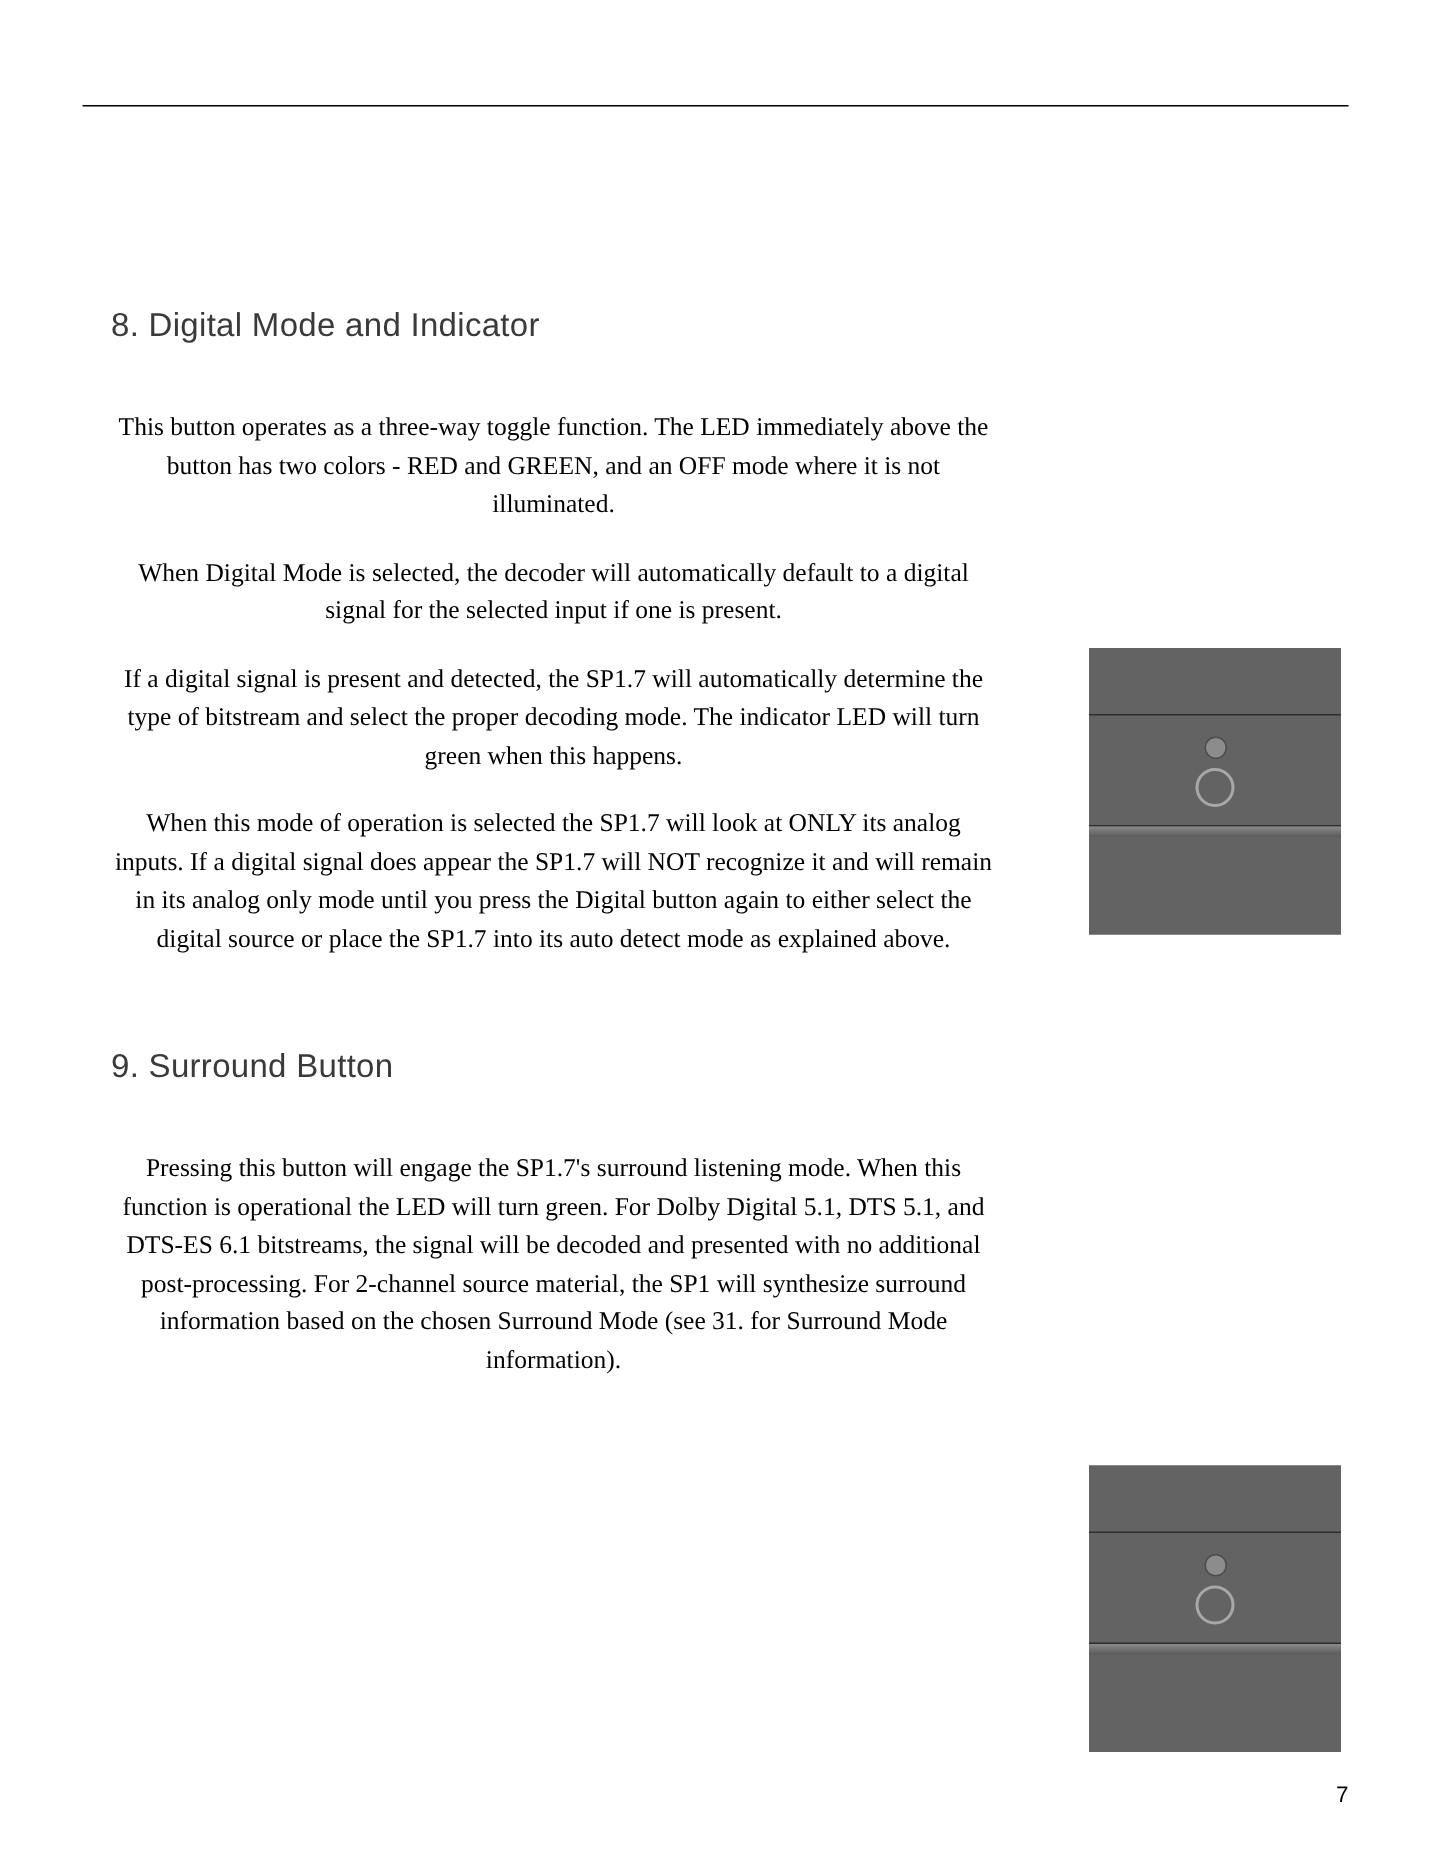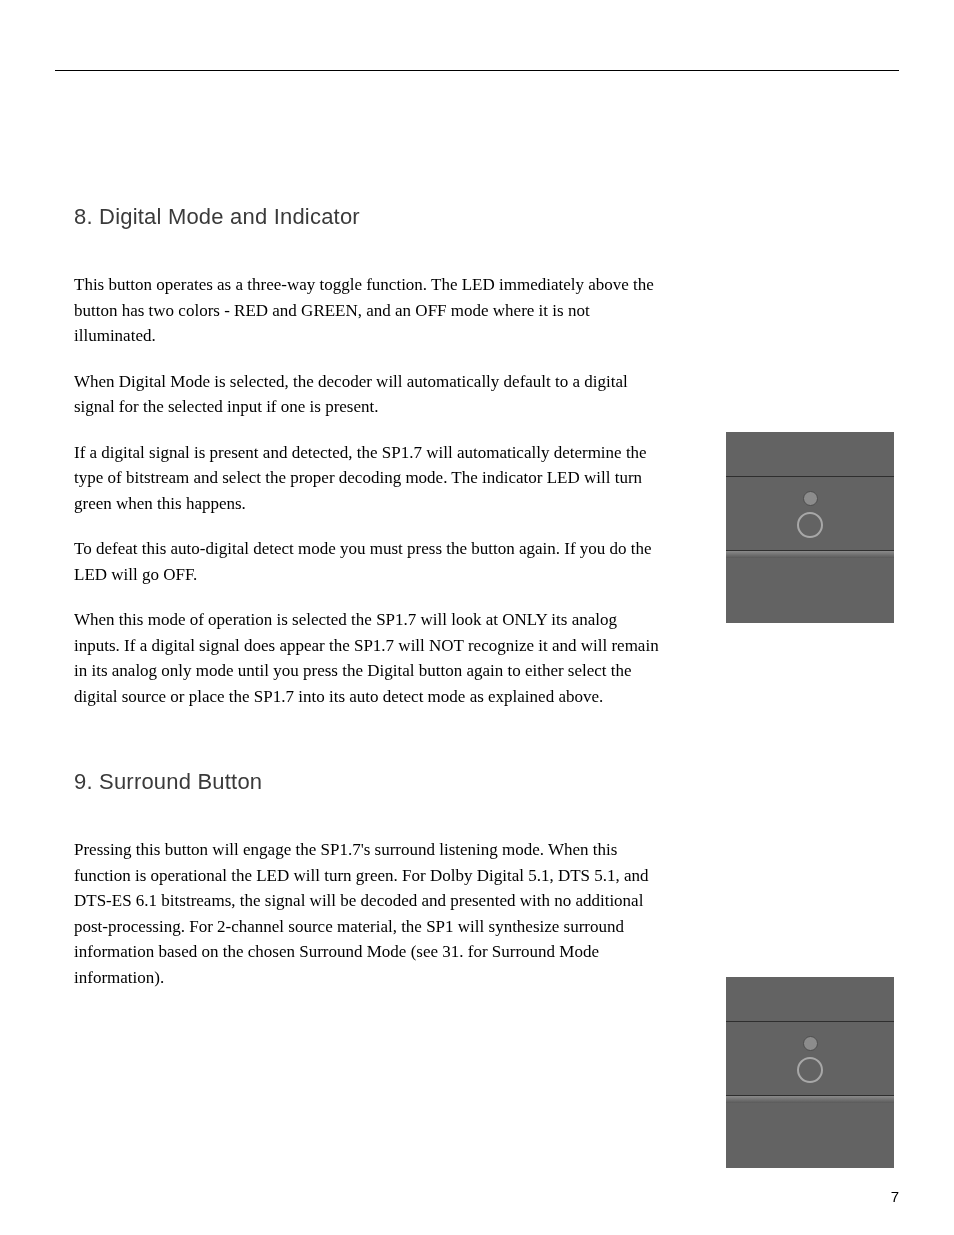--- a/index.html
+++ b/index.html
@@ -39,20 +39,21 @@
       font-weight: 400;
       color: #3a3a3a;
       margin-bottom: 42px;
       letter-spacing: 0.2px;
     }
     .body-text {
       width: 590px;
       font-size: 17px;
       line-height: 1.5;
       color: #000;
+      text-align: center;
     }
     .body-text p {
       margin-bottom: 20px;
     }
     .panel {
       position: absolute;
       right: -30px;
       width: 168px;
       background: #636363;
     }
@@ -115,21 +116,20 @@
 <div class="top-rule"></div>
 
 <div class="content">
 
   <div class="section">
     <h2 class="heading">8. Digital Mode and Indicator</h2>
     <div class="body-text">
       <p>This button operates as a three-way toggle function.  The LED immediately above the button has two colors - RED and GREEN, and an OFF mode where it is not illuminated.</p>
       <p>When Digital Mode is selected, the decoder will automatically default to a digital signal for the selected input if one is present.</p>
       <p>If a digital signal is present and detected, the SP1.7 will automatically determine the type of bitstream and select the proper decoding mode. The indicator LED will turn green when this happens.</p>
-      <p>To defeat this auto-digital detect mode you must press the button again. If you do the LED will go OFF.</p>
       <p>When this mode of operation is selected the SP1.7 will look at ONLY its analog inputs. If a digital signal does appear the SP1.7 will NOT recognize it and will remain in its analog only mode until you press the Digital button again to either select the digital source or place the SP1.7 into its auto detect mode as explained above.</p>
     </div>
   </div>
 
   <div class="section">
     <h2 class="heading">9. Surround Button</h2>
     <div class="body-text">
       <p>Pressing this button will engage the SP1.7's surround listening mode. When this function is operational the LED will turn green. For Dolby Digital 5.1, DTS 5.1, and DTS-ES 6.1 bitstreams, the signal will be decoded and presented with no additional post-processing.  For 2-channel source material, the SP1 will synthesize surround information based on the chosen Surround Mode (see 31. for Surround Mode information).</p>
     </div>
   </div>

